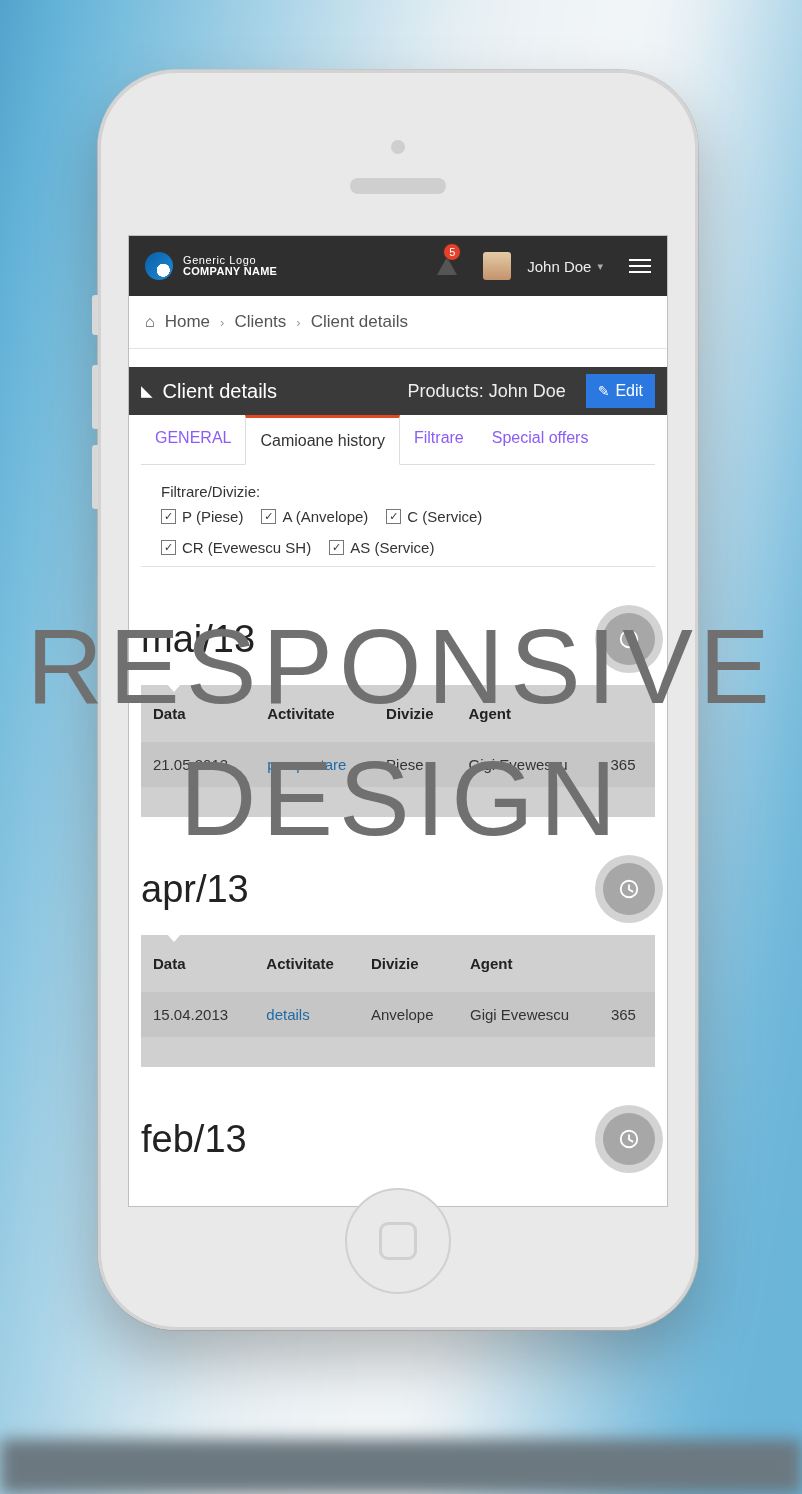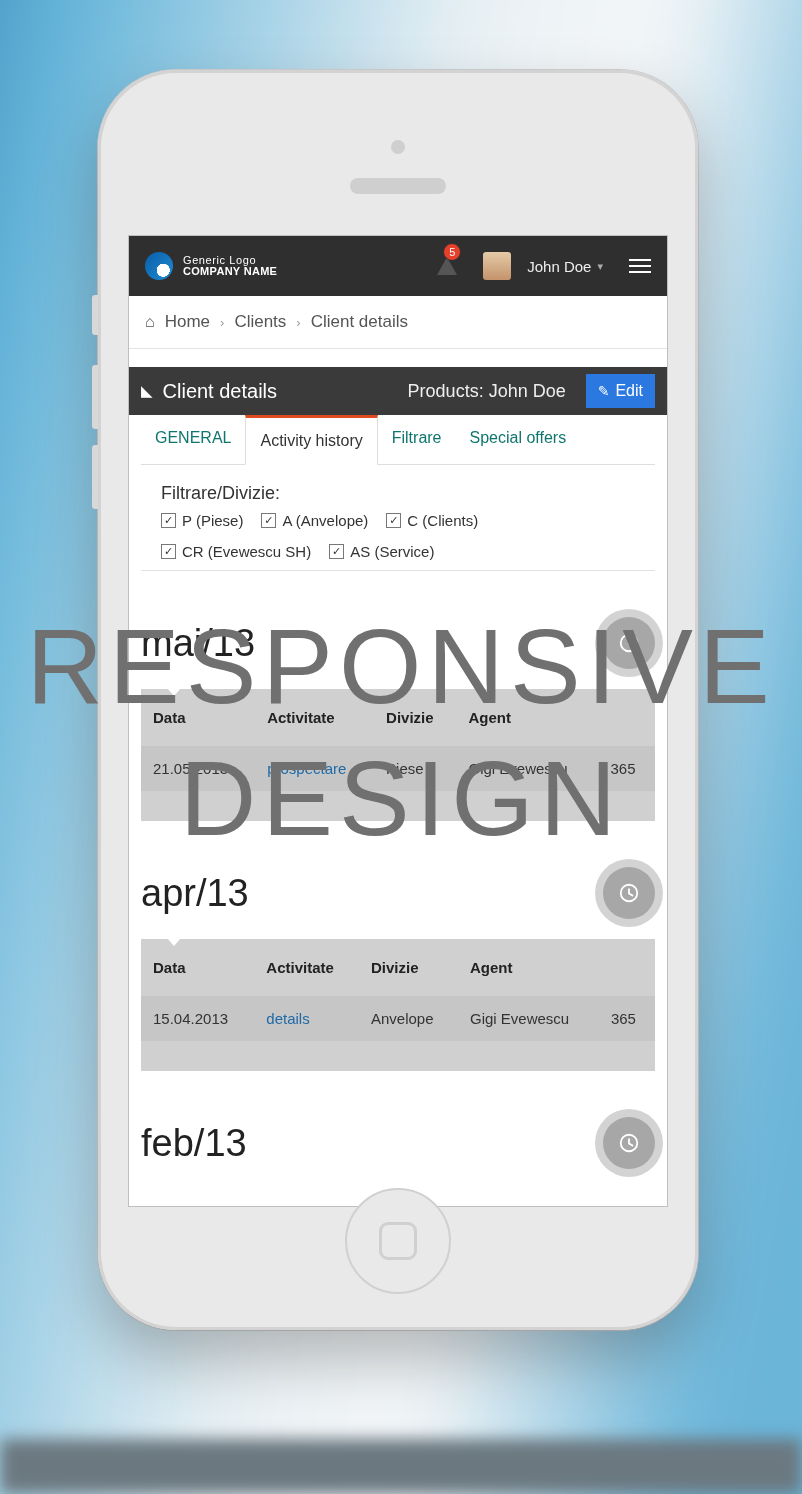--- a/index.html
+++ b/index.html
@@ -95,29 +95,29 @@
     .panel-title { font-size:20px;flex:0 0 auto; }
     .panel-sub { margin-left:auto;font-size:18px;color:#eee; }
     .edit-btn {
       margin-left:10px;background:#2b79e0;color:#fff;border:none;padding:8px 12px;
       font-size:16px;display:flex;align-items:center;gap:6px;cursor:pointer;
     }
     .pencil { font-size:14px; }
     
     .tabs { display:flex;border-bottom:1px solid #ddd;margin:0 12px; }
     .tab {
-      padding:14px 14px;font-size:16px;color:#0f766e;cursor:pointer;
+      padding:14px 14px;font-size:16px;color:#8b5cf6;cursor:pointer;
     }
     .tab.active {
       color:#333;border:1px solid #ddd;border-bottom:1px solid #fff;border-top:3px solid #e04a1f;
       margin-bottom:-1px;background:#fff;
     }
     
     .filters { padding:10px 20px;border-bottom:1px solid #e2e2e2;margin:0 12px; }
-    .filters .flabel { font-size:18px;color:#333;margin:8px 0; }
+    .filters .flabel { font-size:15px;color:#333;margin:8px 0; }
     .chkrow { display:flex;flex-wrap:wrap;gap:14px 18px;font-size:15px;color:#333; }
     .chk { display:flex;align-items:center;gap:6px; }
     .chk .box { width:15px;height:15px;border:1px solid #777;display:inline-flex;align-items:center;justify-content:center;font-size:11px;color:#333;background:#fff; }
     
     .month-wrap { padding:0 12px; }
     .month-hdr { display:flex;align-items:center;margin-top:46px;margin-bottom:20px; }
     .month-hdr h2 { font-size:38px;font-weight:400;color:#222;flex:1; }
     .round-btn {
       width:52px;height:52px;border-radius:50%;background:#a7a7a7;display:flex;align-items:center;justify-content:center;
       box-shadow:0 0 0 8px #d3d3d3;cursor:pointer;
@@ -190,39 +190,39 @@
       <span class="panel-title">Client details</span>
       <span class="panel-sub">Products: John Doe</span>
       <button class="edit-btn">
         <span class="pencil">✎</span>
         <span>Edit</span>
       </button>
     </div>
 
     <div class="tabs">
       <div class="tab">GENERAL</div>
-      <div class="tab active">Activity history</div>
+      <div class="tab active">Camioane history</div>
       <div class="tab">Filtrare</div>
       <div class="tab">Special offers</div>
     </div>
 
     <div class="filters">
       <div class="flabel">Filtrare/Divizie:</div>
       <div class="chkrow">
         <label class="chk">
             <span class="box">✓</span>
             <span>P (Piese)</span>
           </label>
         <label class="chk">
             <span class="box">✓</span>
             <span>A (Anvelope)</span>
           </label>
         <label class="chk">
             <span class="box">✓</span>
-            <span>C (Clients)</span>
+            <span>C (Service)</span>
           </label>
         <label class="chk">
             <span class="box">✓</span>
             <span>CR (Evewescu SH)</span>
           </label>
         <label class="chk">
             <span class="box">✓</span>
             <span>AS (Service)</span>
           </label>
       </div>

